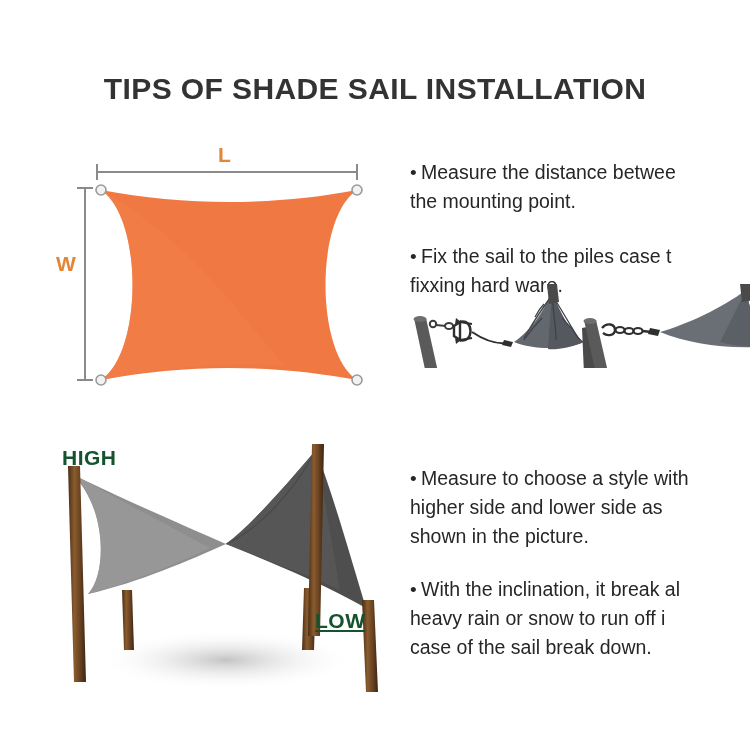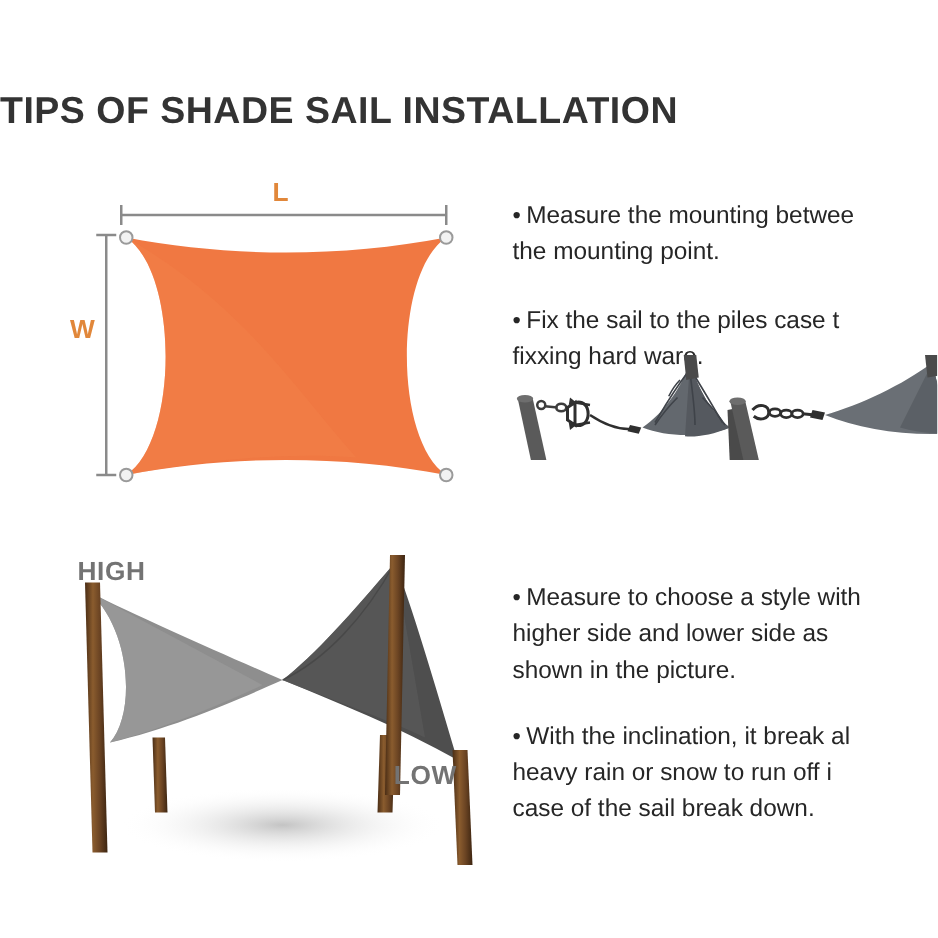--- a/index.html
+++ b/index.html
@@ -23,21 +23,21 @@
     background: #ffffff;
     overflow: hidden;
   }
 
   
   .title {
     position: absolute;
     left: 0;
     top: 72px;
     width: 750px;
-    text-align: left;
+    text-align: center;
     font-size: 30px;
     font-weight: bold;
     letter-spacing: 0.4px;
     color: #333333;
     font-family: "Liberation Sans", sans-serif;
     white-space: nowrap;
   }
 
   
   .text-col {
@@ -88,28 +88,28 @@
   
   #panel-tilt-sail {
     position: absolute;
     left: 30px;
     top: 432px;
     width: 390px;
     height: 280px;
   }
   .hl-label {
     position: absolute;
-    color: #737373;
+    color: #14532d;
     font-weight: bold;
     font-size: 21px;
     letter-spacing: 0.5px;
     font-family: "Liberation Sans", sans-serif;
   }
   #label-high { left: 32px; top: 14px; }
-  #label-low  { left: 285px; top: 177px; }
+  #label-low  { left: 285px; top: 177px; text-decoration: underline; }
 
   
   #panel-hardware {
     position: absolute;
     left: 404px;
     top: 284px;
     width: 346px;
     height: 84px;
     overflow: hidden;
   }
@@ -155,21 +155,21 @@
         <circle cx="302" cy="50" r="5" fill="#f2f2f2" stroke="#9a9a9a" stroke-width="1.6"></circle>
         <circle cx="46" cy="240" r="5" fill="#f2f2f2" stroke="#9a9a9a" stroke-width="1.6"></circle>
         <circle cx="302" cy="240" r="5" fill="#f2f2f2" stroke="#9a9a9a" stroke-width="1.6"></circle>
       </g>
     </svg>
   </div>
 
   <div class="text-col" id="text-block-top">
 
     <p class="para">
-      <span class="line"><span class="bullet-dot">•</span><span>Measure the mounting betwee</span></span>
+      <span class="line"><span class="bullet-dot">•</span><span>Measure the distance betwee</span></span>
       <span class="line">the mounting point.</span>
     </p>
 
     <p class="para">
       <span class="line"><span class="bullet-dot">•</span><span>Fix the sail to the piles case t</span></span>
       <span class="line">fixxing hard ware.</span>
     </p>
   </div>
 
   <div id="panel-hardware">

